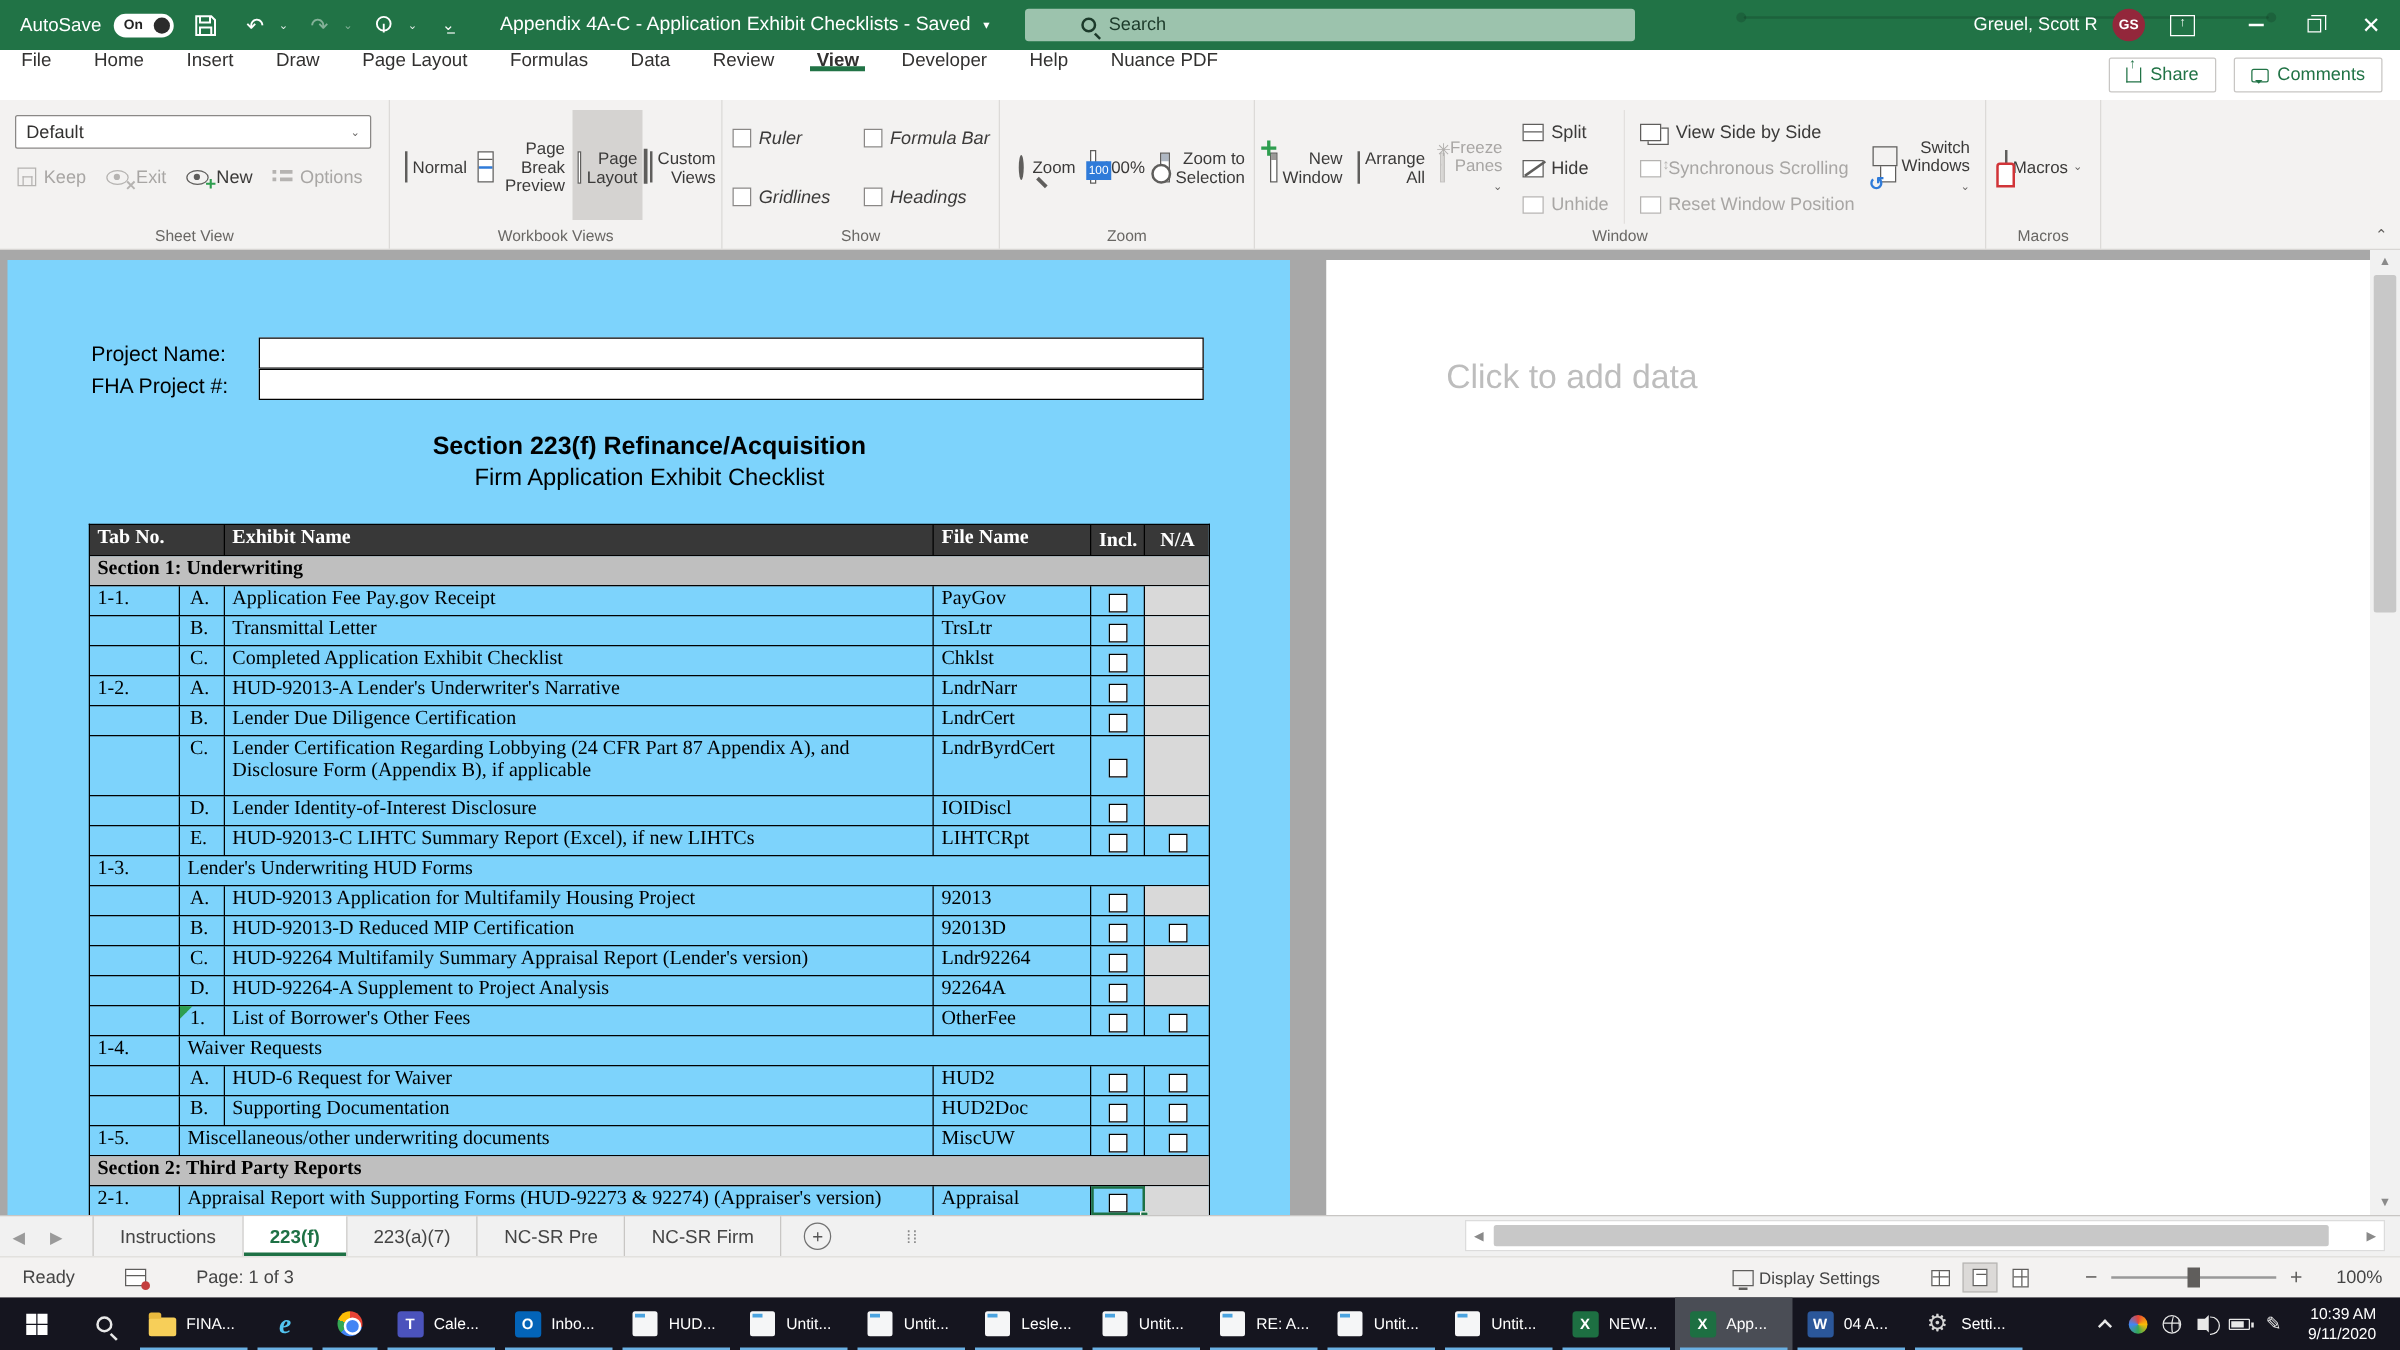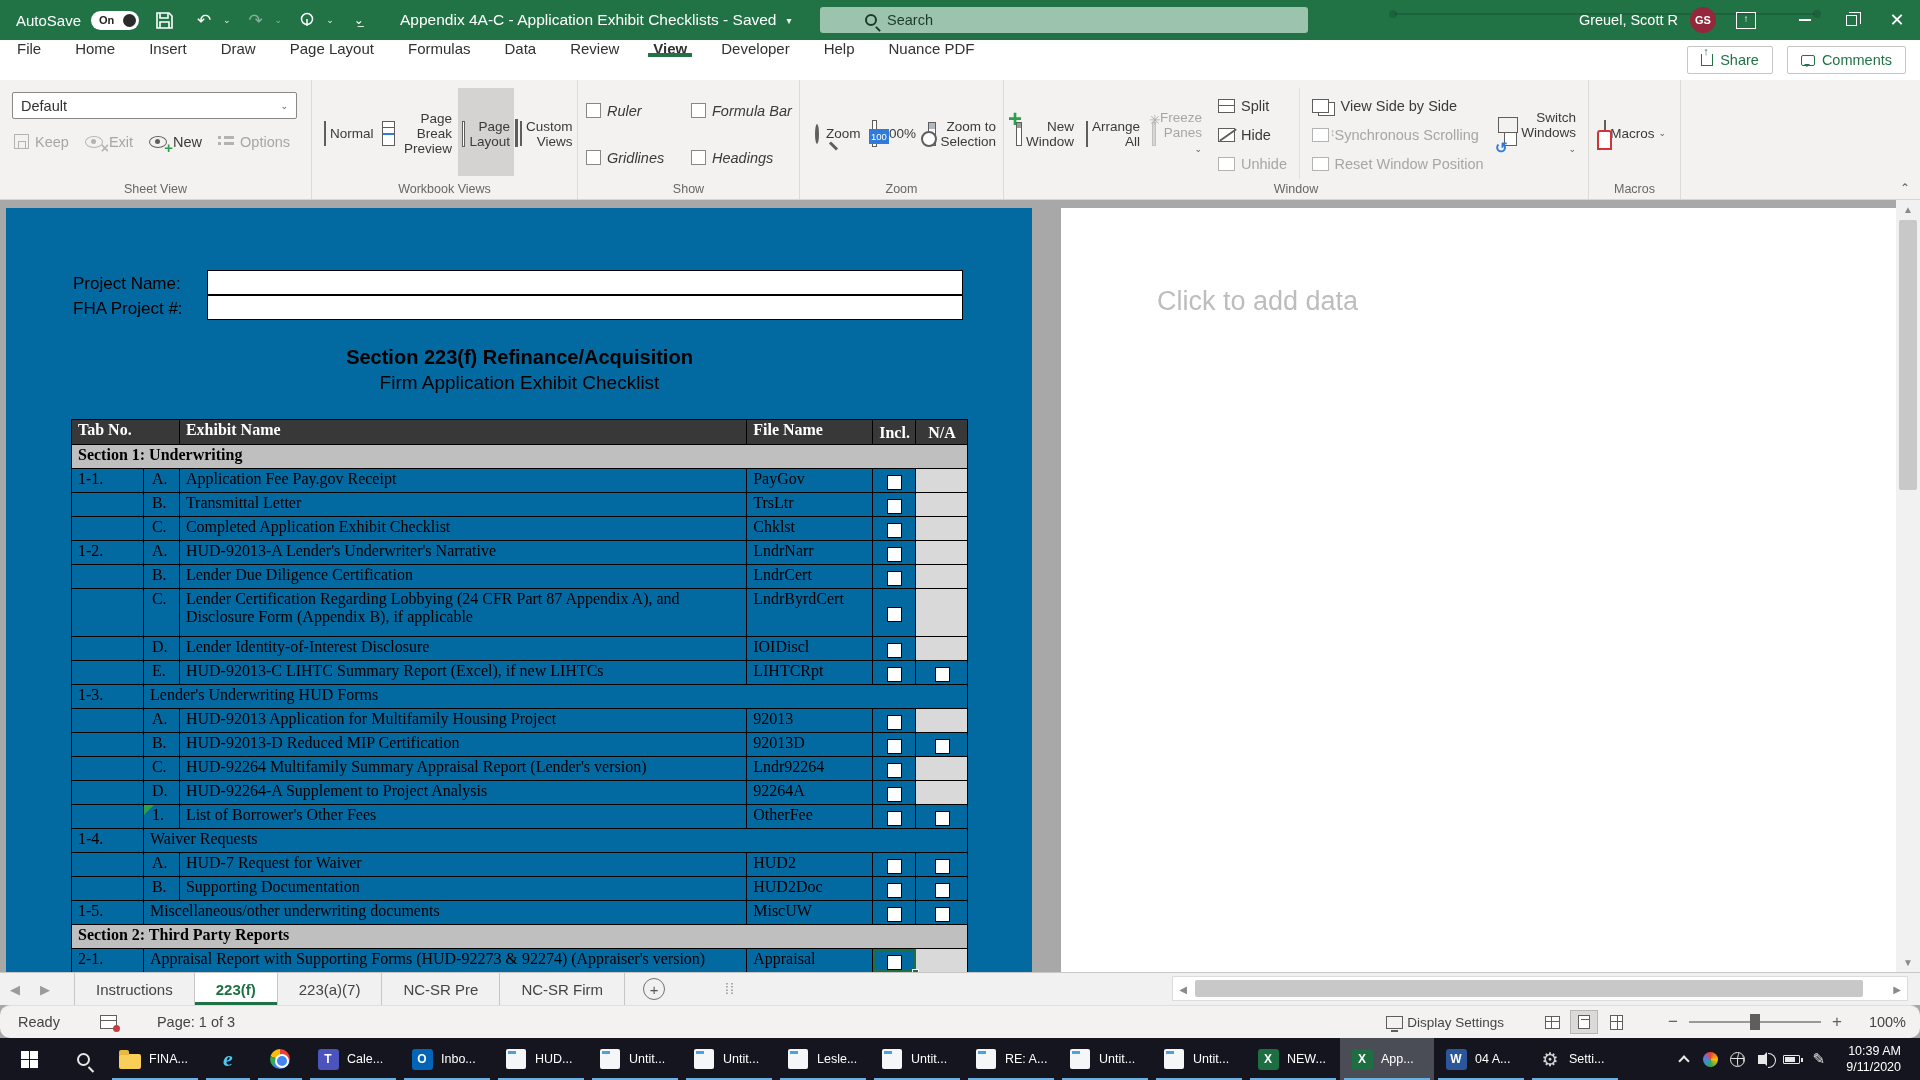--- a/index.html
+++ b/index.html
@@ -120,21 +120,21 @@
   .i-flop::after { content:""; position:absolute; left:3px; bottom:0; width:6px; height:6px; border:1.5px solid #b5b3b1; border-bottom:none; }
   .i-opts { width:16px; height:13px; flex:0 0 auto; background:
       linear-gradient(#b5b3b1,#b5b3b1) 0 1px/3px 3px no-repeat,
       linear-gradient(#b5b3b1,#b5b3b1) 0 7px/3px 3px no-repeat,
       linear-gradient(#b5b3b1,#b5b3b1) 6px 1px/10px 3px no-repeat,
       linear-gradient(#b5b3b1,#b5b3b1) 6px 7px/10px 3px no-repeat; }
   #rib-collapse { position:absolute; right:10px; bottom:4px; color:#605e5c; font-size:12px; }
 
   
   #sheet { position:absolute; left:0; top:200px; width:1920px; height:772px; background:#a8a8a8; }
-  #page-left { position:absolute; left:6px; top:8px; width:1026px; height:764px; background:#0369a1; overflow:hidden; }
+  #page-left { position:absolute; left:6px; top:8px; width:1026px; height:764px; background:#7dd3fc; overflow:hidden; }
   #page-right { position:absolute; left:1040px; top:8px; width:856px; height:764px; background:#fff;margin-left:21px; }
   #vscroll { position:absolute; right:0; top:0; width:24px; height:772px; background:#f1f1f1; }
   #vscroll .thumb { position:absolute; left:3px; top:20px; width:18px; height:270px; background:#c8c8c8; border-radius:2px; }
   .scr-arrow { position:absolute; left:0; width:24px; height:19px; color:#8a8a8a; font-size:10px; display:flex; align-items:center; justify-content:center; }
   #click-add { position:absolute; left:96px; top:78px; font-size:27px; color:#bdbdbd; }
 
   .doc-label { position:absolute; left:67px; font-size:17px; color:#000; }
   .doc-input { position:absolute; left:201px; width:756px; height:25px; border:1.5px solid #000; background:#fff; }
   .doc-title1 { position:absolute; left:65px; width:897px; text-align:center; font-size:20px; font-weight:bold; }
   .doc-title2 { position:absolute; left:65px; width:897px; text-align:center; font-size:19px; }
@@ -167,21 +167,21 @@
   .stab.active { background:#fff; color:#1e7145; font-weight:bold; box-shadow:inset 0 -3px 0 #1e7145; }
   .addsheet { width:22px; height:22px; border:1.4px solid #717171; border-radius:50%; color:#555; font-size:15px;
     display:flex; align-items:center; justify-content:center; margin:5px 0 0 18px; }
   .tsplit { margin-left:60px; display:flex; align-items:center; color:#8a8a8a; font-size:14px; letter-spacing:1px; }
   #hscroll { position:absolute; left:1172px; top:976px; width:736px; height:25px; background:#fff; border:1px solid #dcdcdc; }
   #hscroll .thumb { position:absolute; left:22px; top:3px; width:668px; height:17px; background:#c8c8c8; border-radius:2px; }
   .hs-arrow { position:absolute; top:0; width:20px; height:24px; display:flex; align-items:center; justify-content:center; color:#8a8a8a; font-size:10px; }
 
   
   #statusbar { position:absolute; left:0; top:1005px; width:1920px; height:33px; background:#f3f2f1; border-top:1px solid #e1dfdd;
-    display:flex; align-items:center; font-size:14.5px; color:#444;border-radius:10px; }
+    display:flex; align-items:center; font-size:14.5px; color:#444; }
   .sb-ready { margin-left:18px; }
   .i-rec { width:17px; height:14px; border:1.5px solid #5f5e5c; margin-left:40px; position:relative; background:
     linear-gradient(#5f5e5c,#5f5e5c) 0 4px/100% 1.2px no-repeat,#fff; }
   .i-rec::after { content:""; position:absolute; right:-4px; bottom:-4px; width:7px; height:7px; border-radius:50%; background:#c43e3e; }
   .sb-page { margin-left:40px; }
   .sb-right { margin-left:auto; display:flex; align-items:center; gap:10px; padding-right:14px; }
   .i-mon { width:17px; height:13px; border:1.6px solid #5f5e5c; position:relative; margin-right:4px; }
   .i-mon::after { content:""; position:absolute; left:4px; bottom:-4px; width:7px; height:2px; background:#5f5e5c; }
   .sb-views { display:flex; gap:4px; margin-left:24px; }
   .sbv { width:28px; height:24px; display:flex; align-items:center; justify-content:center; }
@@ -620,21 +620,21 @@
             <span class="cbox"></span>
           </div>
         </div>
         <div class="xrow">
           <div class="xc c-tab">1-4.</div>
           <div class="xc merged" style="border-right: none;">Waiver Requests</div>
         </div>
         <div class="xrow">
           <div class="xc c-tab"></div>
           <div class="xc c-sub">A.</div>
-          <div class="xc c-name">HUD-7 Request for Waiver</div>
+          <div class="xc c-name">HUD-6 Request for Waiver</div>
           <div class="xc c-file">HUD2</div>
           <div class="xc c-incl">
             <span class="cbox"></span>
           </div>
           <div class="xc c-na">
             <span class="cbox"></span>
           </div>
         </div>
         <div class="xrow">
           <div class="xc c-tab"></div>

